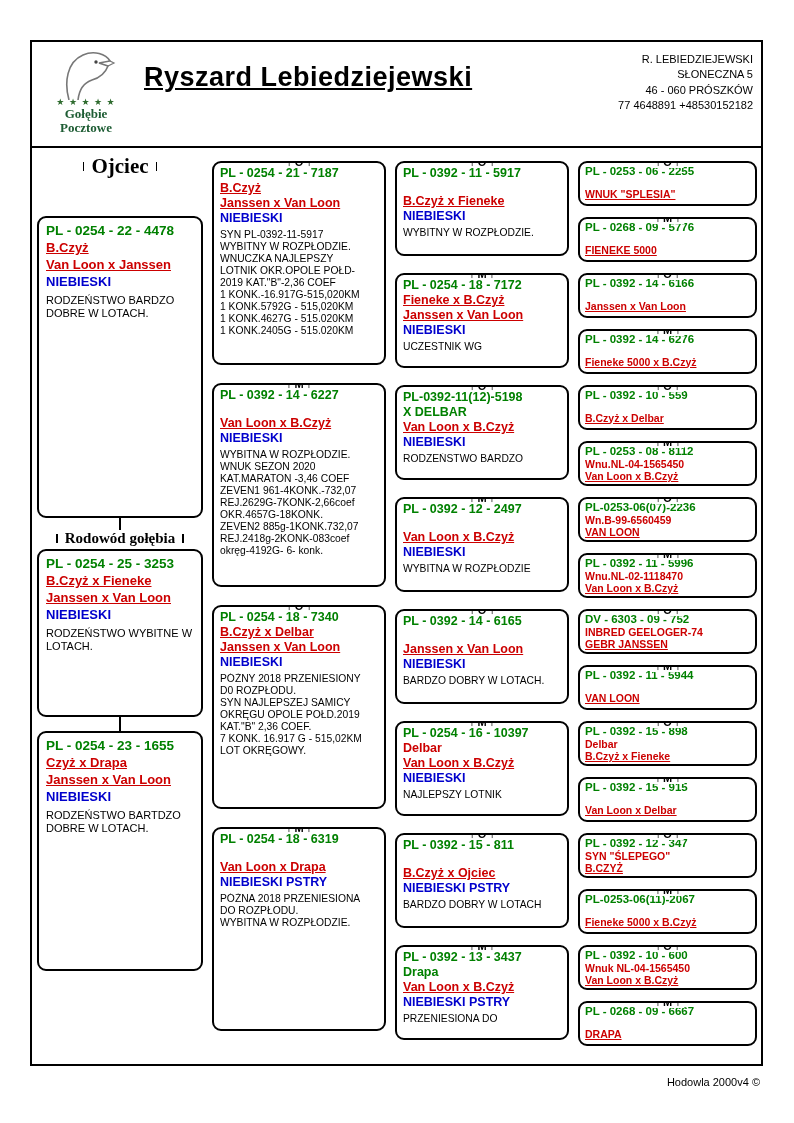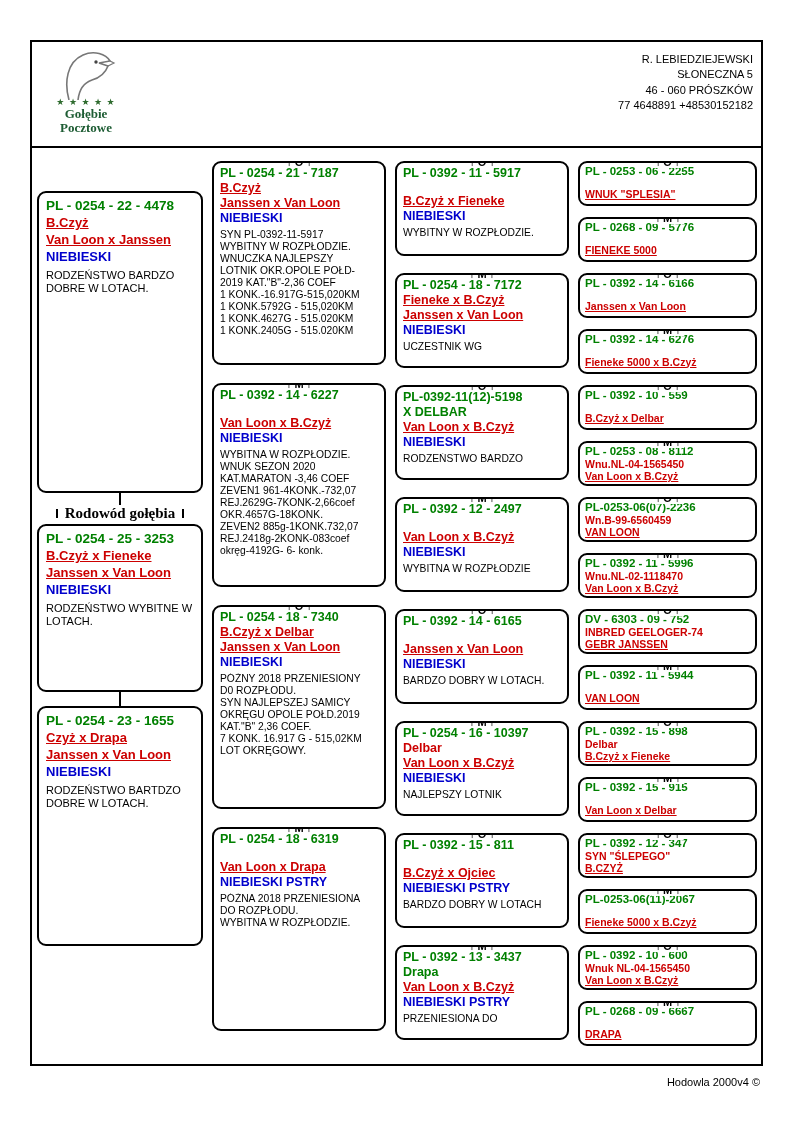--- a/index.html
+++ b/index.html
@@ -80,30 +80,34 @@
       <div class="logo">
         <svg width="64" height="54" viewBox="0 0 64 54">
           <path d="M15 54 C10 36 13 16 29 9 C40 4 52 8 56 15 L45 17 L54 20 C51 28 45 32 38 34 C29 37 25 45 24 54" fill="none" stroke="#777" stroke-width="1.6"></path>
           <path d="M56 15 L60 17 L54 20" fill="none" stroke="#777" stroke-width="1.2"></path>
           <circle cx="42" cy="16" r="1.7" fill="#444"></circle>
         </svg>
         <div class="logo-stars">★ ★ ★ ★ ★</div>
         <div class="logo-text">Gołębie</div>
         <div class="logo-text">Pocztowe</div>
       </div>
+      <div class="title-wrap">
+        <h1 class="title">Ryszard Lebiedziejewski</h1>
+      </div>
       <div class="address">
         <div>R. LEBIEDZIEJEWSKI</div>
         <div>SŁONECZNA 5</div>
         <div>46 - 060 PRÓSZKÓW</div>
         <div>77 4648891 +48530152182</div>
       </div>
     </div>
 
     <div class="pedigree-grid">
       <div class="col col-1">
+        <div class="gen-label big">Ojciec</div>
         <div id="father-slot">
             <div class="bird-box">
               <div class="ln ring">PL - 0254 - 22 - 4478</div>
               <div class="ln breed-u">B.Czyż</div>
               <div class="ln breed-u">Van Loon x Janssen</div>
               <div class="ln plumage">NIEBIESKI</div>
               <div class="ln desc">RODZEŃSTWO BARDZO</div>
               <div class="ln desc">DOBRE W LOTACH.</div>
             </div>
           </div>

